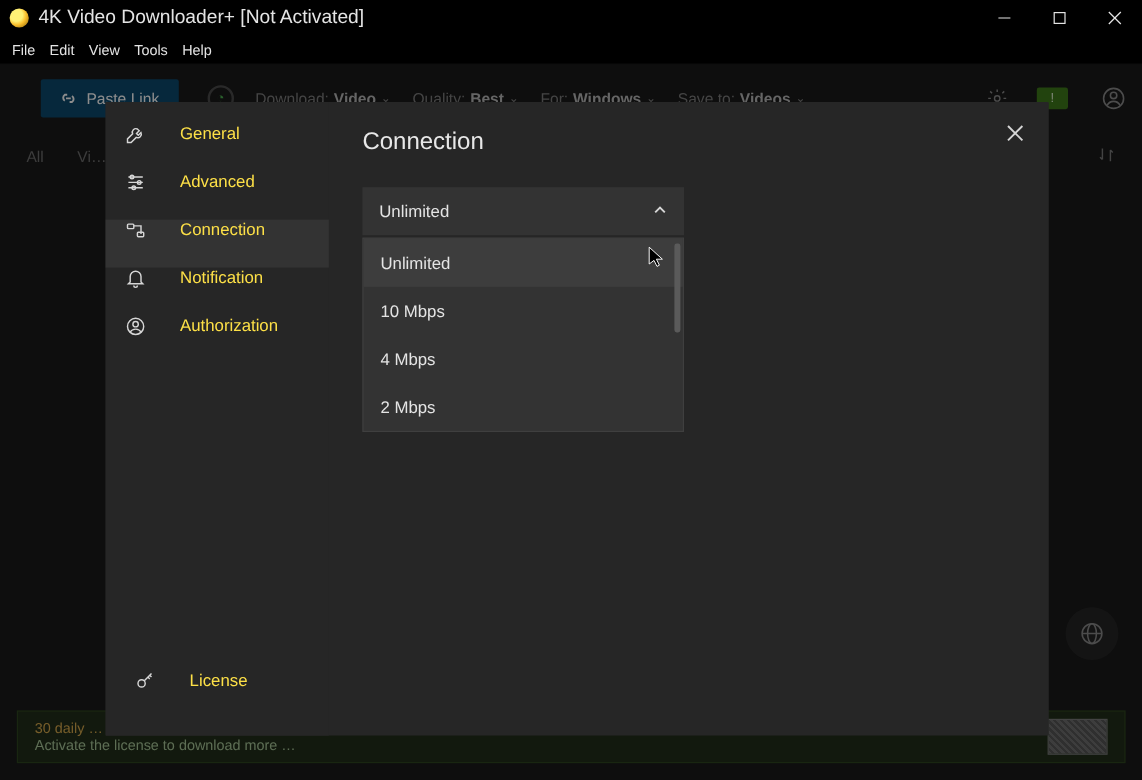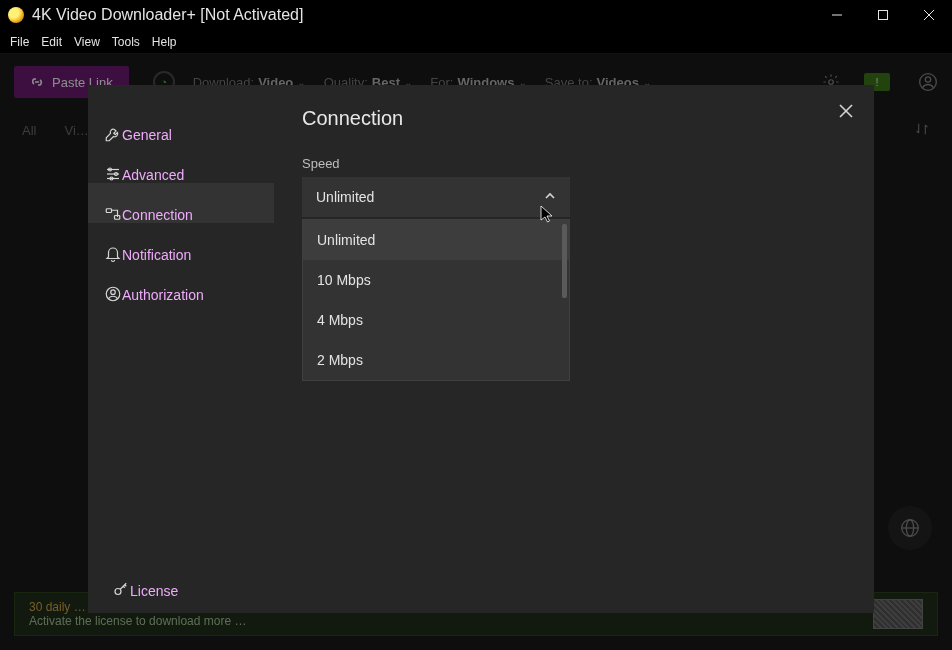--- a/index.html
+++ b/index.html
@@ -12,21 +12,21 @@
   .titlebar .win-controls { margin-left: auto; display: flex; }
   .titlebar .win-btn { width: 46px; height: 30px; display: flex; align-items: center; justify-content: center; color: #e4e4e4; }
   .titlebar .win-btn svg { stroke: #e4e4e4; stroke-width: 1; fill: none; }
 
   
   .menubar { height: 24px; background: #000; display: flex; align-items: center; padding: 0 4px; border-bottom: 1px solid #111; }
   .menubar .menu-item { font-size: 12px; color: #e4e4e4; padding: 2px 6px; cursor: default; }
 
   
   .toolbar { height: 56px; background: #1a1a1a; display: flex; align-items: center; padding: 0 14px; gap: 18px; color: #7f7f7f; font-size: 13px; }
-  .toolbar .paste-btn { background: #701a75; color: #fff; height: 32px; border-radius: 2px; display: flex; align-items: center; padding: 0 16px; gap: 8px; }
+  .toolbar .paste-btn { background: #0c4a6e; color: #fff; height: 32px; border-radius: 2px; display: flex; align-items: center; padding: 0 16px; gap: 8px; margin-left: 20px; }
   .toolbar .paste-btn svg { stroke: #fff; stroke-width: 1.6; fill: none; }
   .toolbar .kv { display: flex; align-items: center; gap: 4px; }
   .toolbar .kv .k { color: #7d7d7d; }
   .toolbar .kv .v { color: #b8b8b8; font-weight: 600; }
   .toolbar .kv .chev { color: #7d7d7d; font-size: 10px; }
   .toolbar .avatar-q { width: 22px; height: 22px; border-radius: 50%; border: 2px solid #4c4c4c; display:flex;align-items:center;justify-content:center;color:#4caf50;font-size:11px; margin-left:6px;}
   .toolbar .spacer { flex: 1; }
   .toolbar .gear, .toolbar .user { color:#8a8a8a; display:flex; align-items:center; }
   .toolbar .upgrade-badge { width:26px; height:18px; background:#3f7a1a; border-radius:2px; display:flex;align-items:center;justify-content:center;color:#dff0d0;font-size:11px;margin-left:6px; }
 
@@ -40,21 +40,21 @@
   .footer .footbox { width:50px; height:30px; background: repeating-linear-gradient(45deg,#6f6f6f 0 2px,#565656 2px 4px); border:1px solid #7a7a7a; margin-left:auto; }
 
   
   .globe-fab { position:absolute; right:20px; bottom:100px; width:44px;height:44px;border-radius:50%;background:#262626;display:flex;align-items:center;justify-content:center;color:#8a8a8a; }
   .globe-fab svg{ stroke:#8a8a8a; stroke-width:1.4; fill:none;}
 
   
   .overlay { position: absolute; inset: 54px 0 0 0; background: rgba(0,0,0,0.45); }
   .modal { position: absolute; left: 88px; top: 85px; width: 786px; height: 528px; background: #262626; display: flex; border-radius: 1px; }
   .modal .sidebar { width: 186px; background: #262626; padding-top: 18px; display:flex; flex-direction:column; }
-  .modal .sidebar .nav-item { height: 40px; display: flex; align-items: flex-end; padding: 0 16px; gap: 0; color: #f0abfc; font-size: 14px; cursor: default; }
+  .modal .sidebar .nav-item { height: 40px; display: flex; align-items: flex-start; padding: 0 16px; gap: 28px; color: #fde047; font-size: 14px; cursor: default; }
   .modal .sidebar .nav-item.active { background: #333; }
   .modal .sidebar .nav-item svg { stroke:#d6d6d6; stroke-width:1.6; fill:none; }
   .modal .sidebar .bottom-spacer { flex:1; }
 
   .modal .content { flex:1; padding: 22px 28px; position: relative; color:#d6d6d6; }
   .modal .content h2 { font-size: 20px; font-weight: 400; color:#e8e8e8; margin-bottom: 26px; }
   .modal .close { position:absolute; right:16px; top:14px; color:#d6d6d6; width:24px;height:24px;display:flex;align-items:center;justify-content:center;font-size:16px; }
 
   .section-label { font-size: 13px; color:#bdbdbd; margin-bottom: 6px; display:block;}
   .select-box { width: 268px; height: 40px; background:#333; display:flex; align-items:center; padding:0 14px; justify-content:space-between; color:#e4e4e4; font-size:14px; position:relative; }
@@ -250,21 +250,20 @@
 
   <div class="content">
     <div class="close">
       <svg width="14" height="14" viewBox="0 0 14 14" stroke="#d6d6d6" stroke-width="1.6">
           <line x1="1" y1="1" x2="13" y2="13"></line>
           <line x1="13" y1="1" x2="1" y2="13"></line>
         </svg>
     </div>
     <h2>Connection</h2>
 
-    <span class="section-label">Speed</span>
 
     <div class="select-box">
       <span>Unlimited</span>
       <span class="chev">
         <svg width="12" height="12" viewBox="0 0 12 12" stroke="#d6d6d6" stroke-width="1.6" fill="none">
             <path d="M2 8l4-4 4 4"></path>
           </svg>
       </span>
 
       <div class="dropdown">

